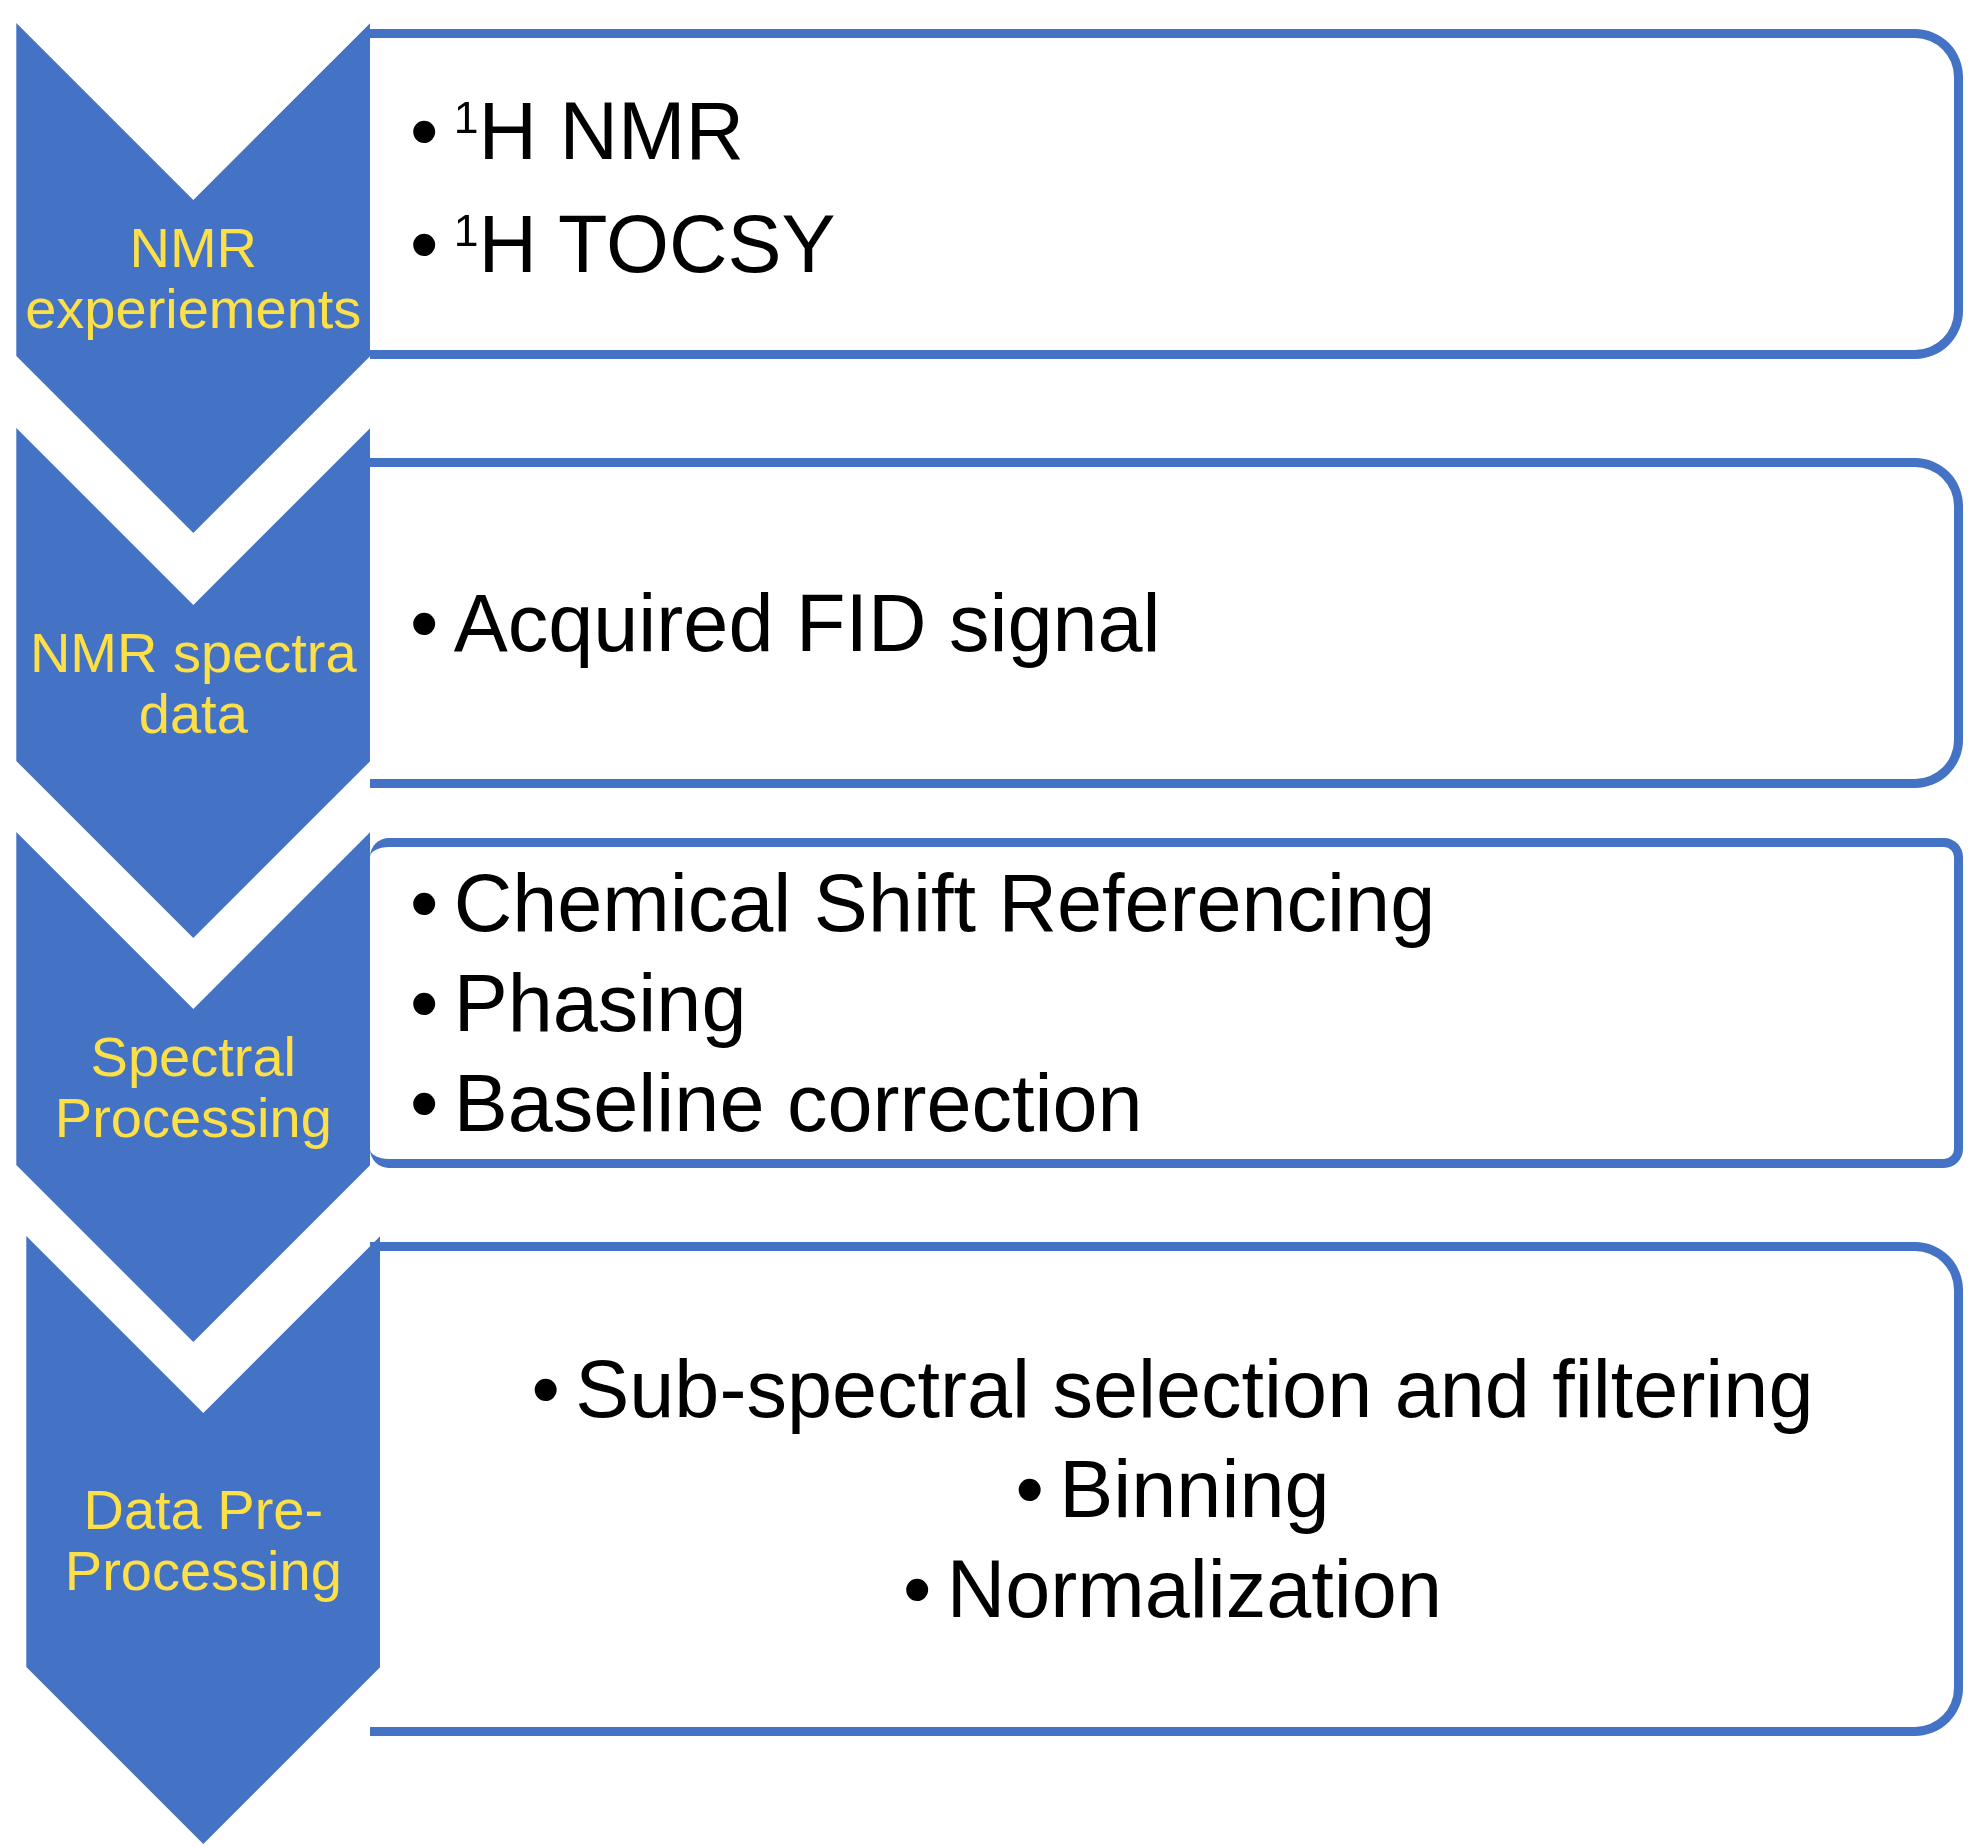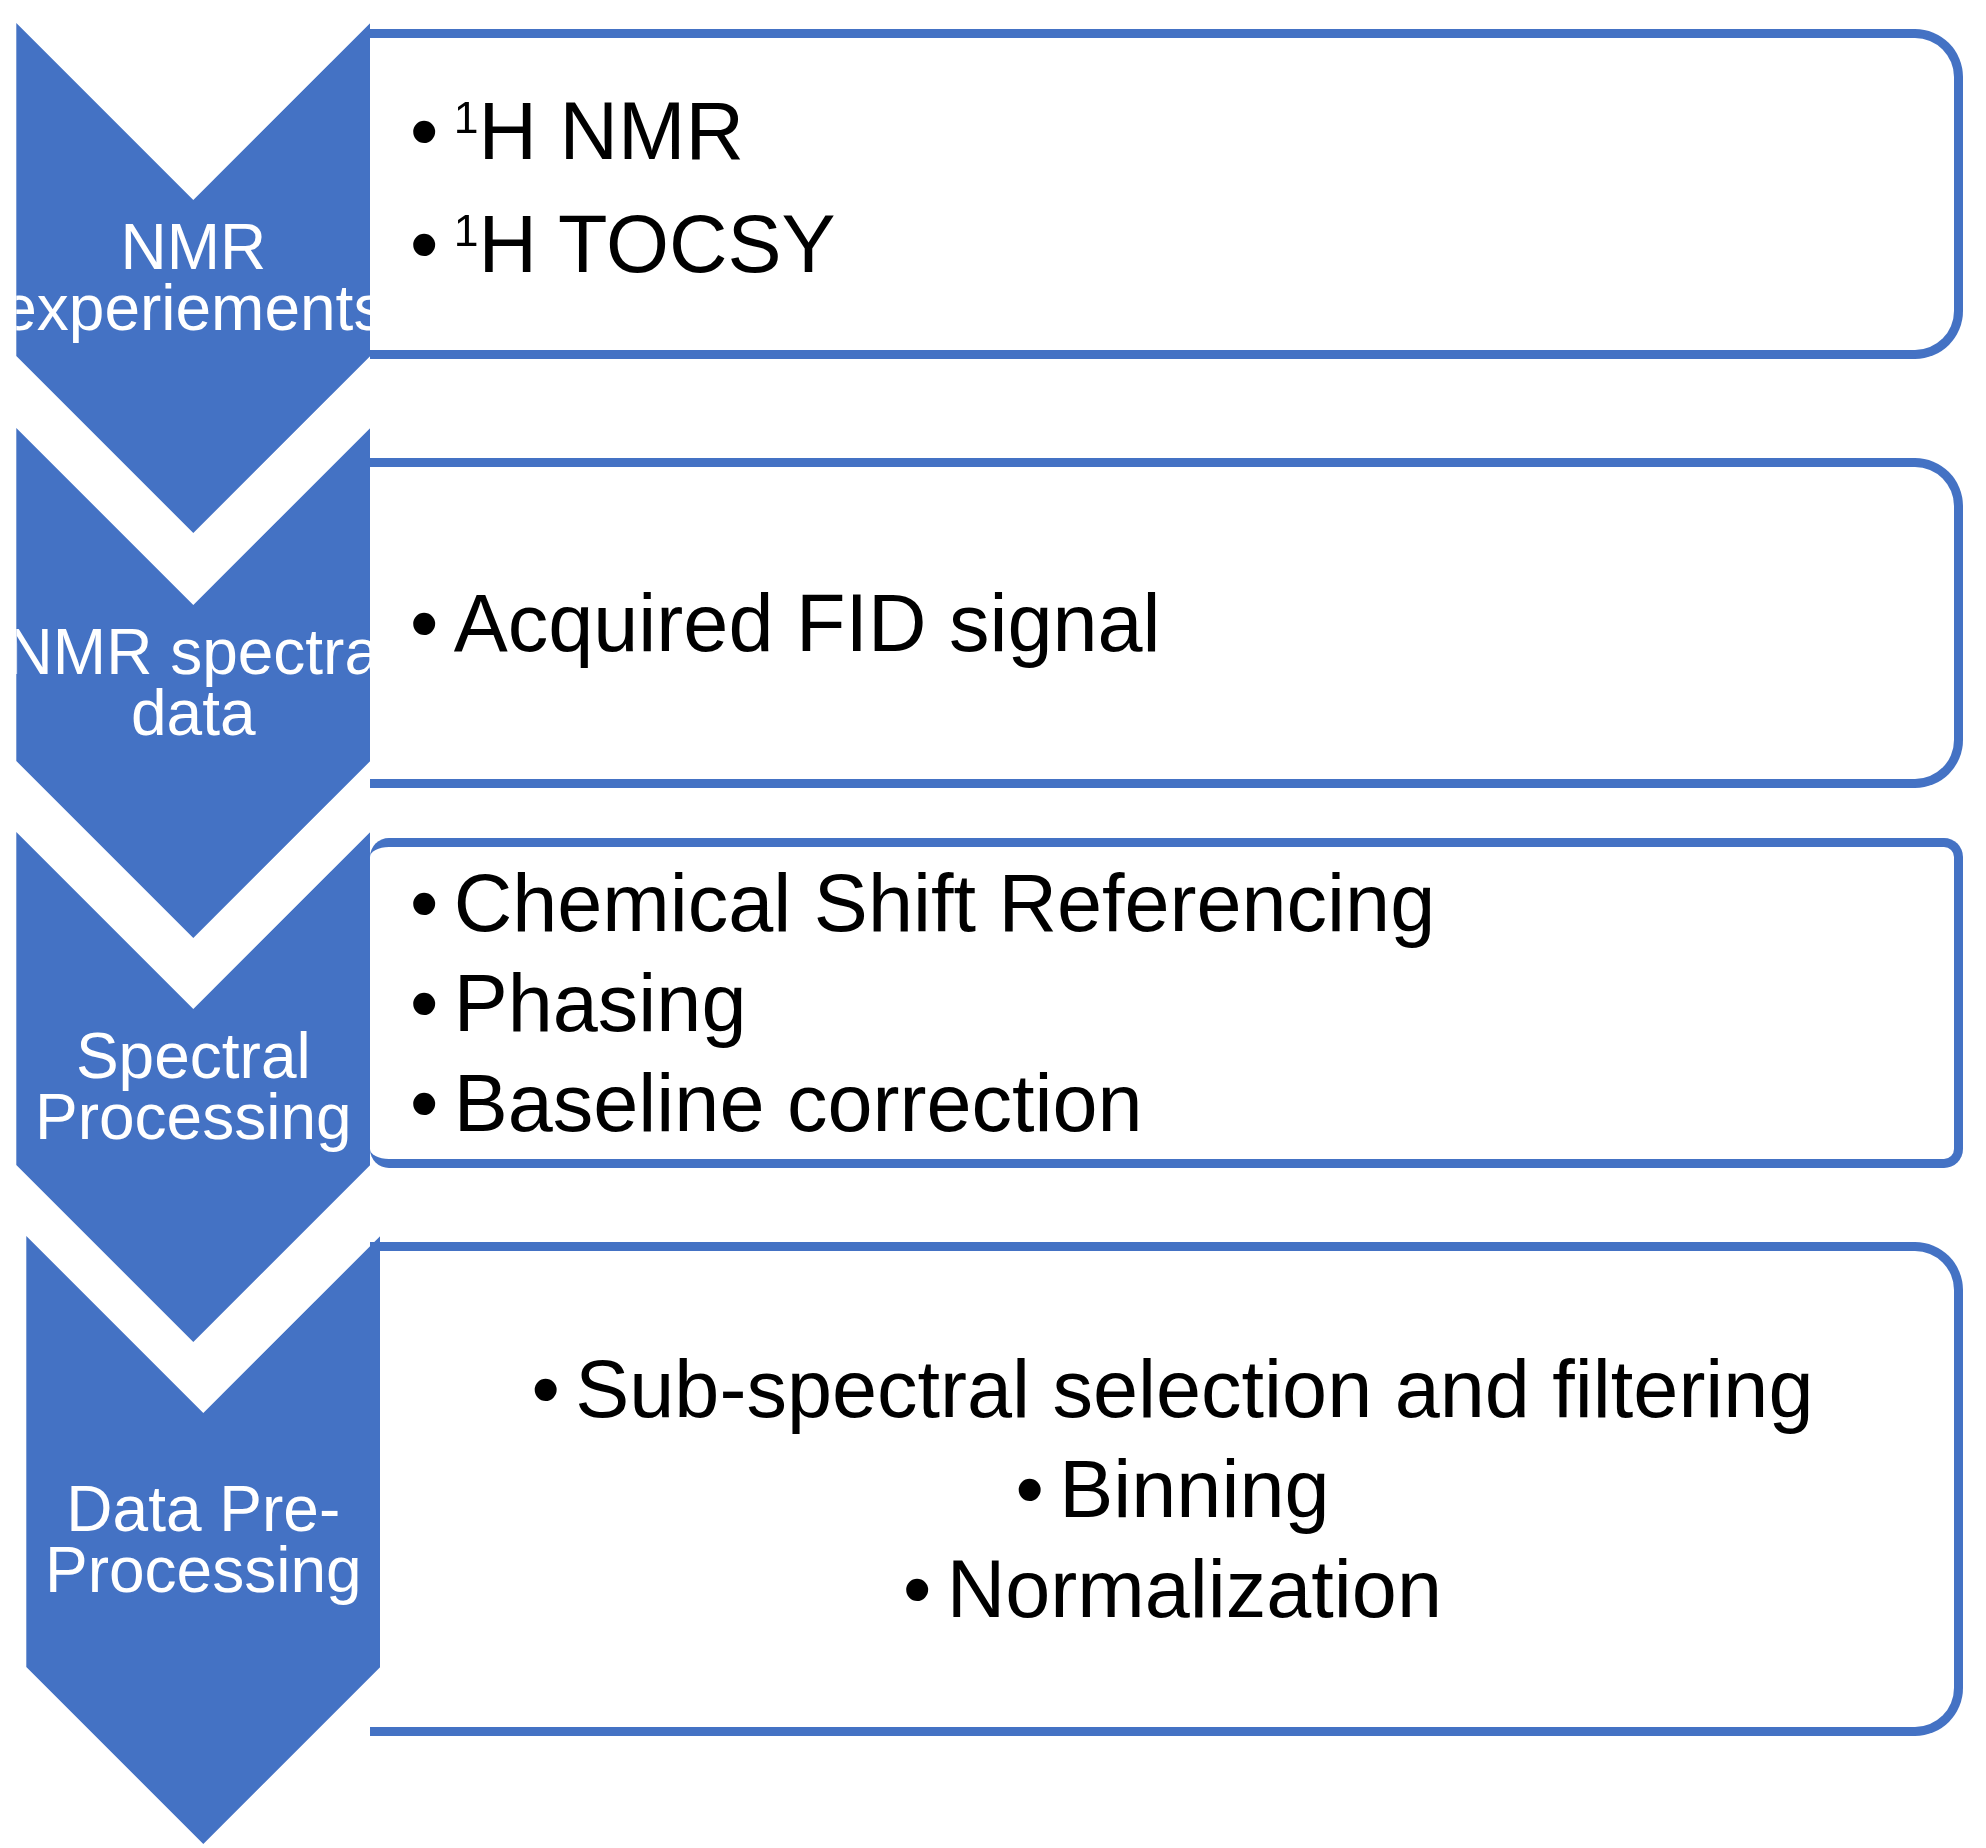--- a/index.html
+++ b/index.html
@@ -35,22 +35,22 @@
       100% calc(100% - 177px),
       50% 100%,
       0 calc(100% - 177px)
     );
     z-index: 2;
     display: flex;
     align-items: center;
     justify-content: center;
   }
   .chevron-label {
-    color: #ffffff;
-    font-size: 64px;
+    color: #fde047;
+    font-size: 56px;
     line-height: 61px;
     text-align: center;
     white-space: nowrap;
   }
   .chevron-label .label-line { display: block; }
 
   
   .box {
     position: absolute;
     left: 370px;

